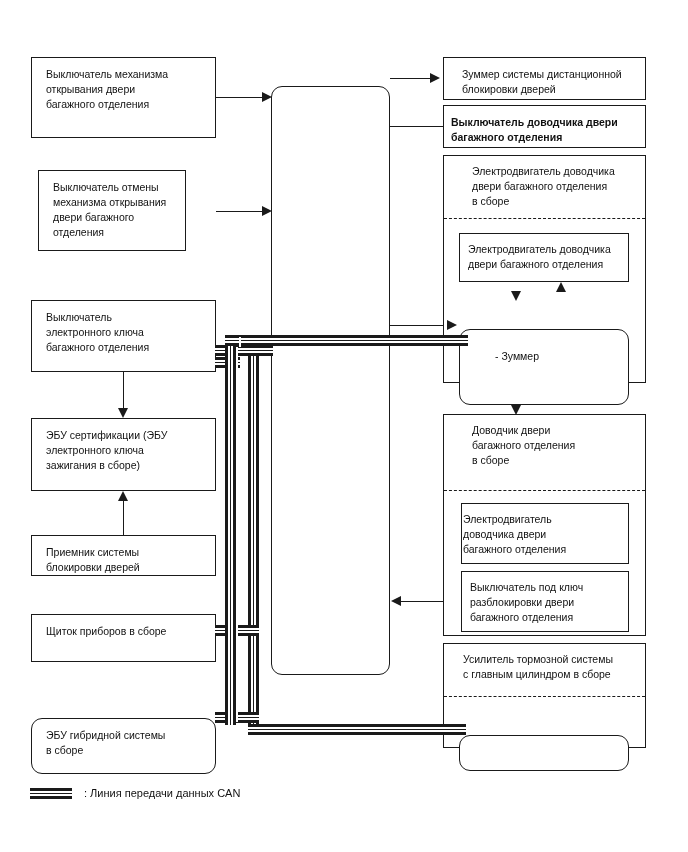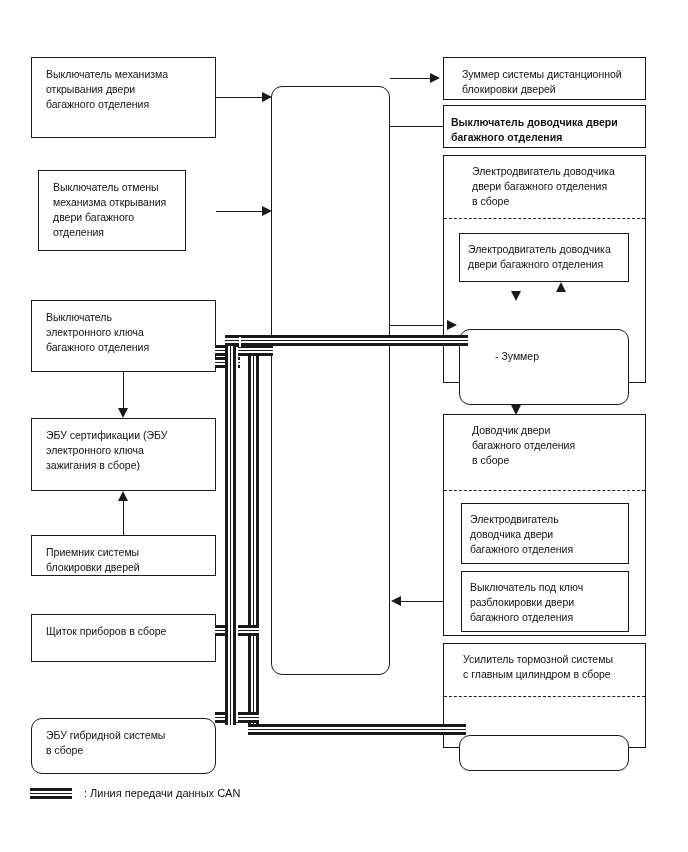--- a/index.html
+++ b/index.html
@@ -189,21 +189,21 @@
 
   <div class="node rounded" style="left:459px; top:301px; width:170px; height:76px; padding:0;"></div>
   <div class="ecu-label" style="left:495px; top:349px; width:120px;">- Зуммер</div>
 
   <div class="group" style="left:443px; top:414px; width:203px; height:222px;"></div>
   <div class="group-title" style="left:472px; top:423px; width:170px;">Доводчик двери
 багажного отделения
 в сборе</div>
   <div class="dashed" style="left:444px; top:490px; width:201px;"></div>
 
-  <div class="node" style="left:461px; top:503px; width:168px; height:61px; padding-left:8px; padding-top:8px;">Электродвигатель
+  <div class="node" style="left:461px; top:503px; width:168px; height:61px; padding-left:1px; padding-top:8px;">Электродвигатель
 доводчика двери
 багажного отделения</div>
 
   <div class="node" style="left:461px; top:571px; width:168px; height:61px; padding-left:8px; padding-top:8px;">Выключатель под ключ
 разблокировки двери
 багажного отделения</div>
 
   <div class="group" style="left:443px; top:643px; width:203px; height:105px;"></div>
   <div class="group-title" style="left:463px; top:652px; width:180px;">Усилитель тормозной системы
 с главным цилиндром в сборе</div>

